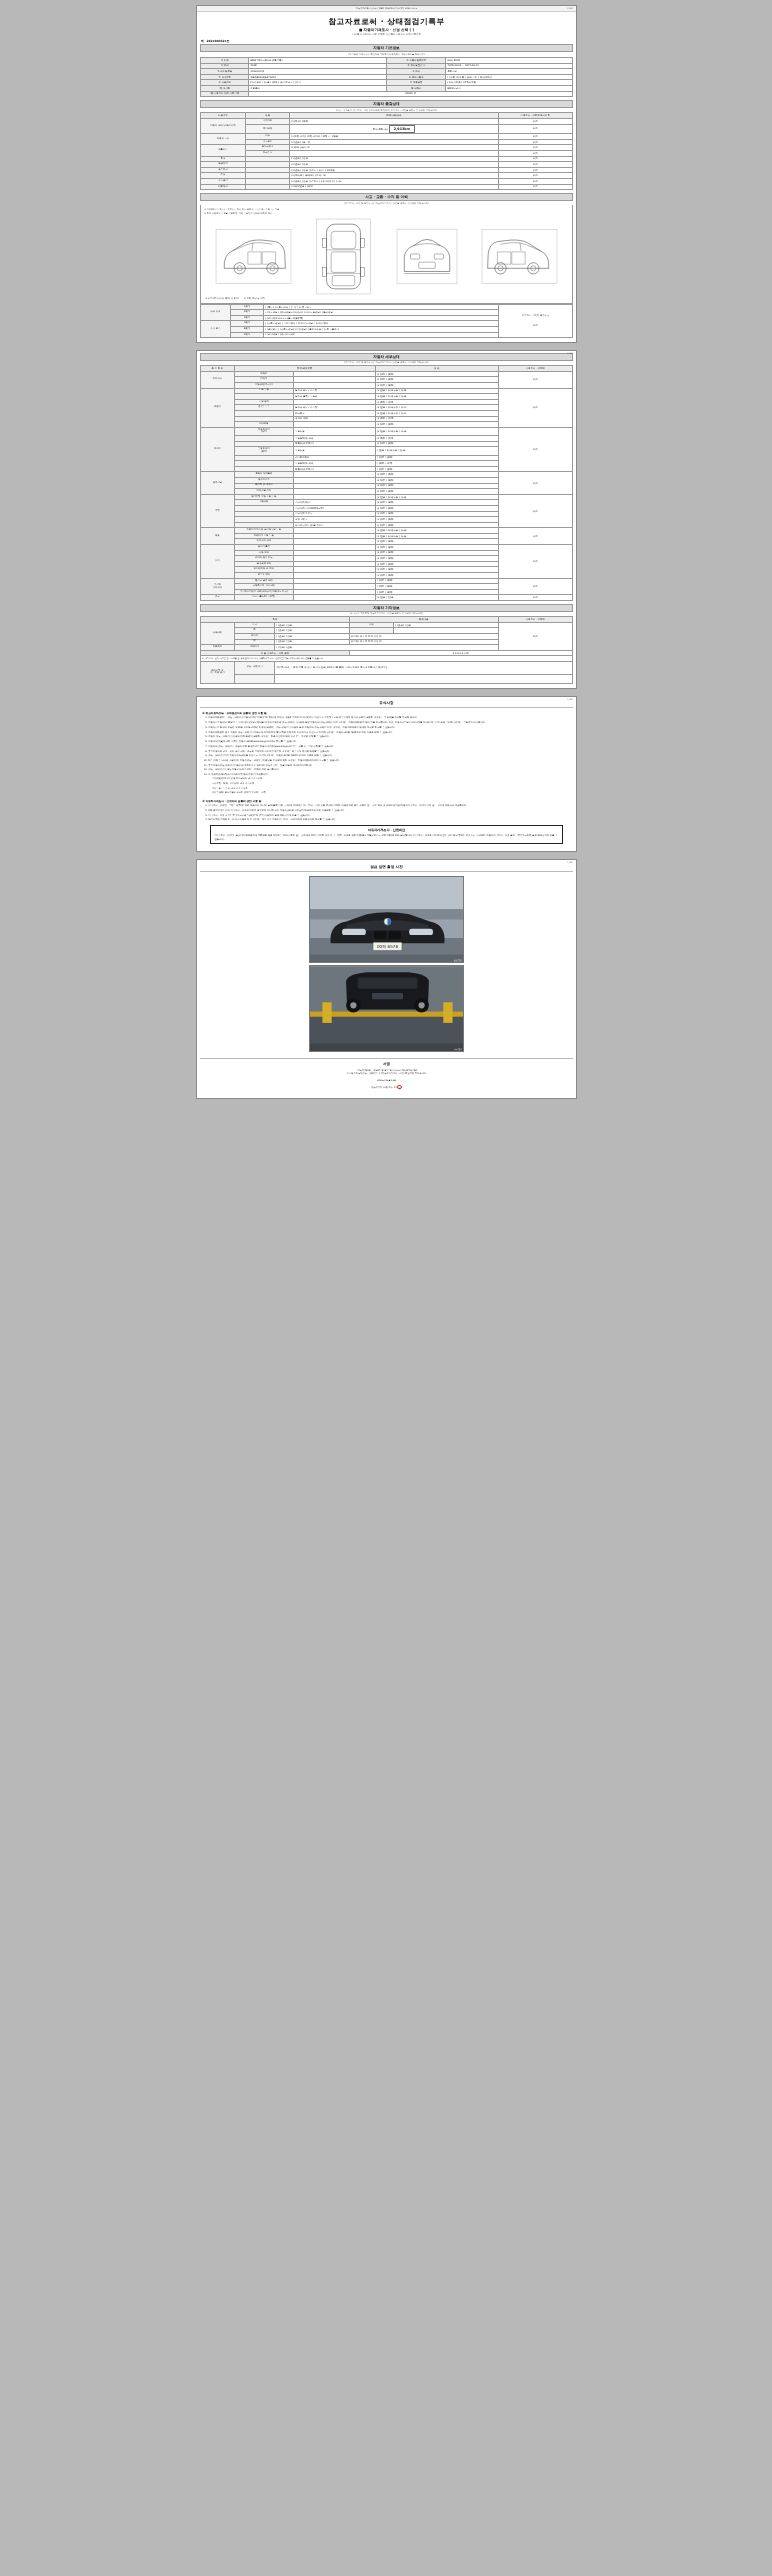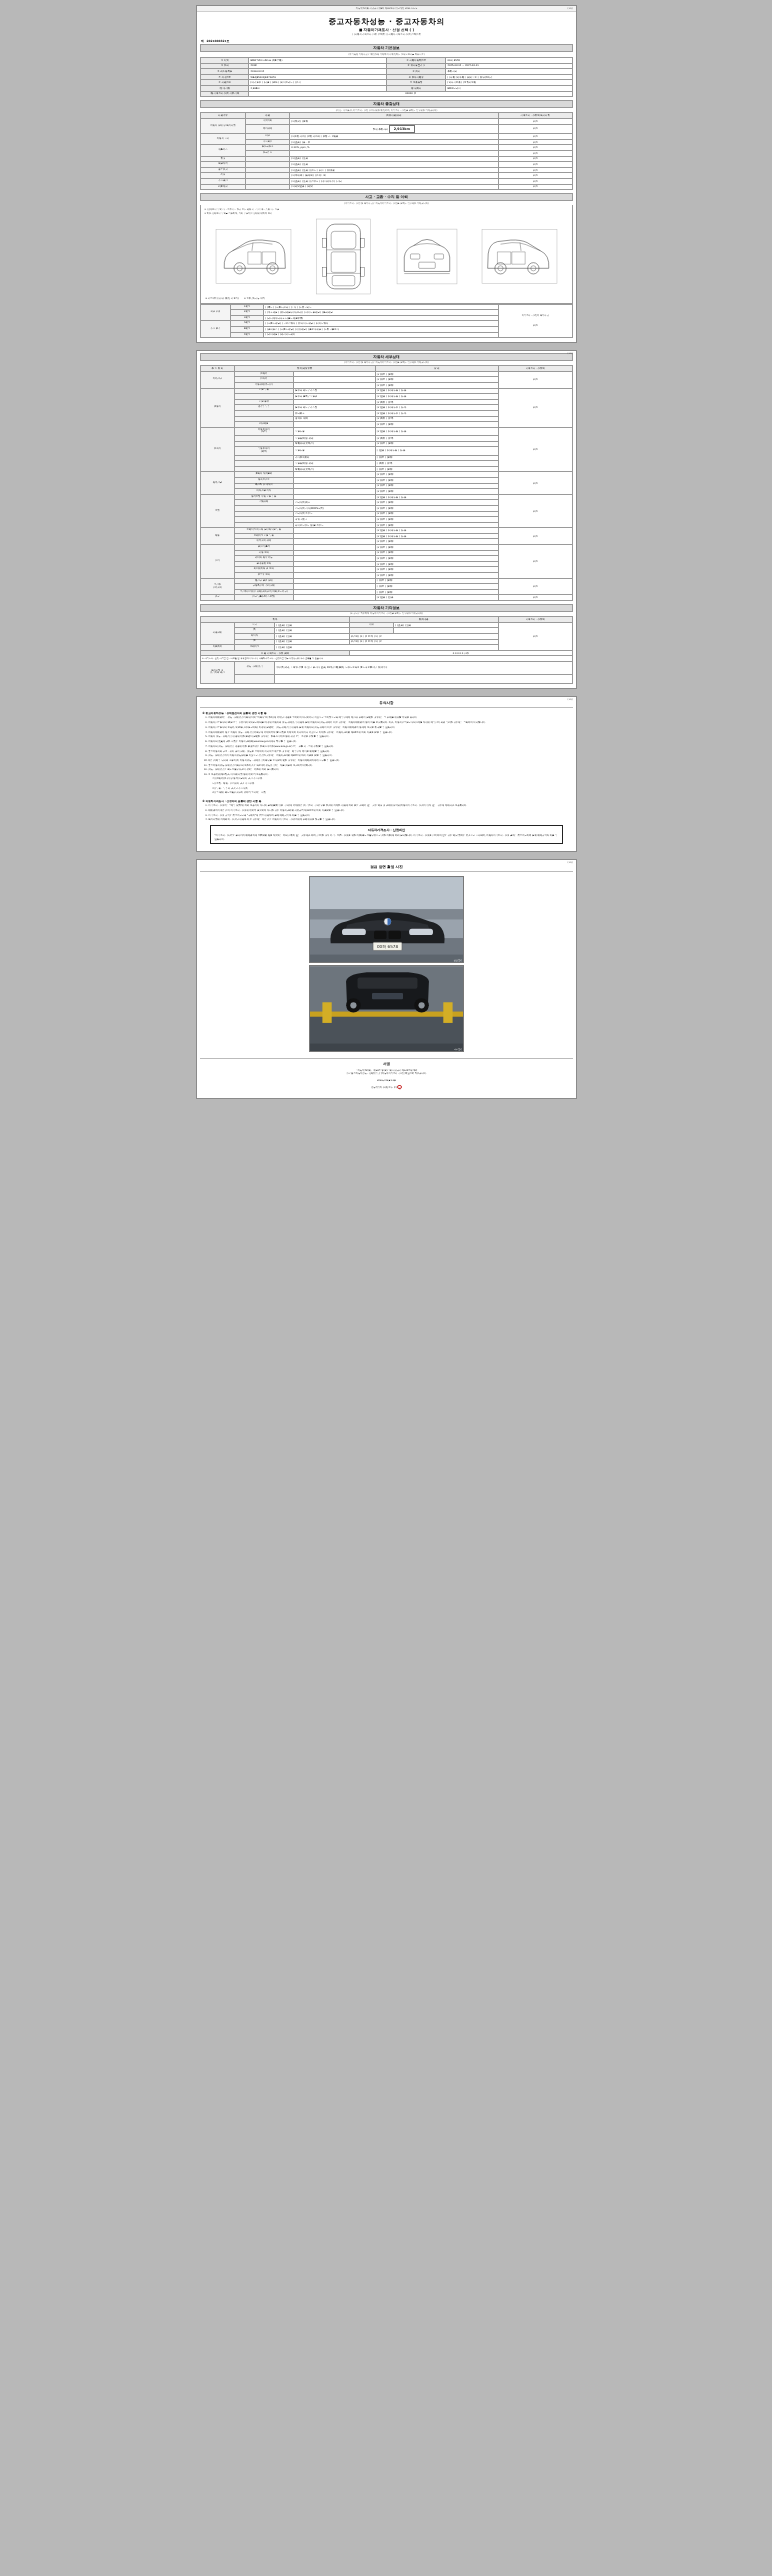--- a/index.html
+++ b/index.html
@@ -173,21 +173,21 @@
 </head>
 <body>
 
 <div class="page-wrap">
 
   <div class="sheet">
     <div class="top-note">자동차관리법 시행규칙 [별지 제82호서식] &lt;개정 2021.1.5.&gt;</div>
     <div class="corner-tag">(1쪽)</div>
     <div class="sheet-inner">
 
-      <div class="title-main">중고자동차성능 · 중고자동차의</div>
+      <div class="title-main">참고자료로써 · 상태점검기록부</div>
       <div class="title-sub">■ 자동차가격조사 · 산정 선택 ( )</div>
       <div class="title-sub2">[ ]자동차가격조사·산정 선택함   [ ]자동차가격조사·산정 선택안함</div>
 
       <div style="display:flex;align-items:baseline;gap:1.5px;">
         <span class="docnum">제</span>
         <span class="docnum">2021000321호</span>
       </div>
 
       <div class="band">자동차 기본정보</div>
       <div class="band-note">(자격증명 기재사항은 해당란에 기재하거나 해당하는 란에 ∨표시를 하십시오)</div>

